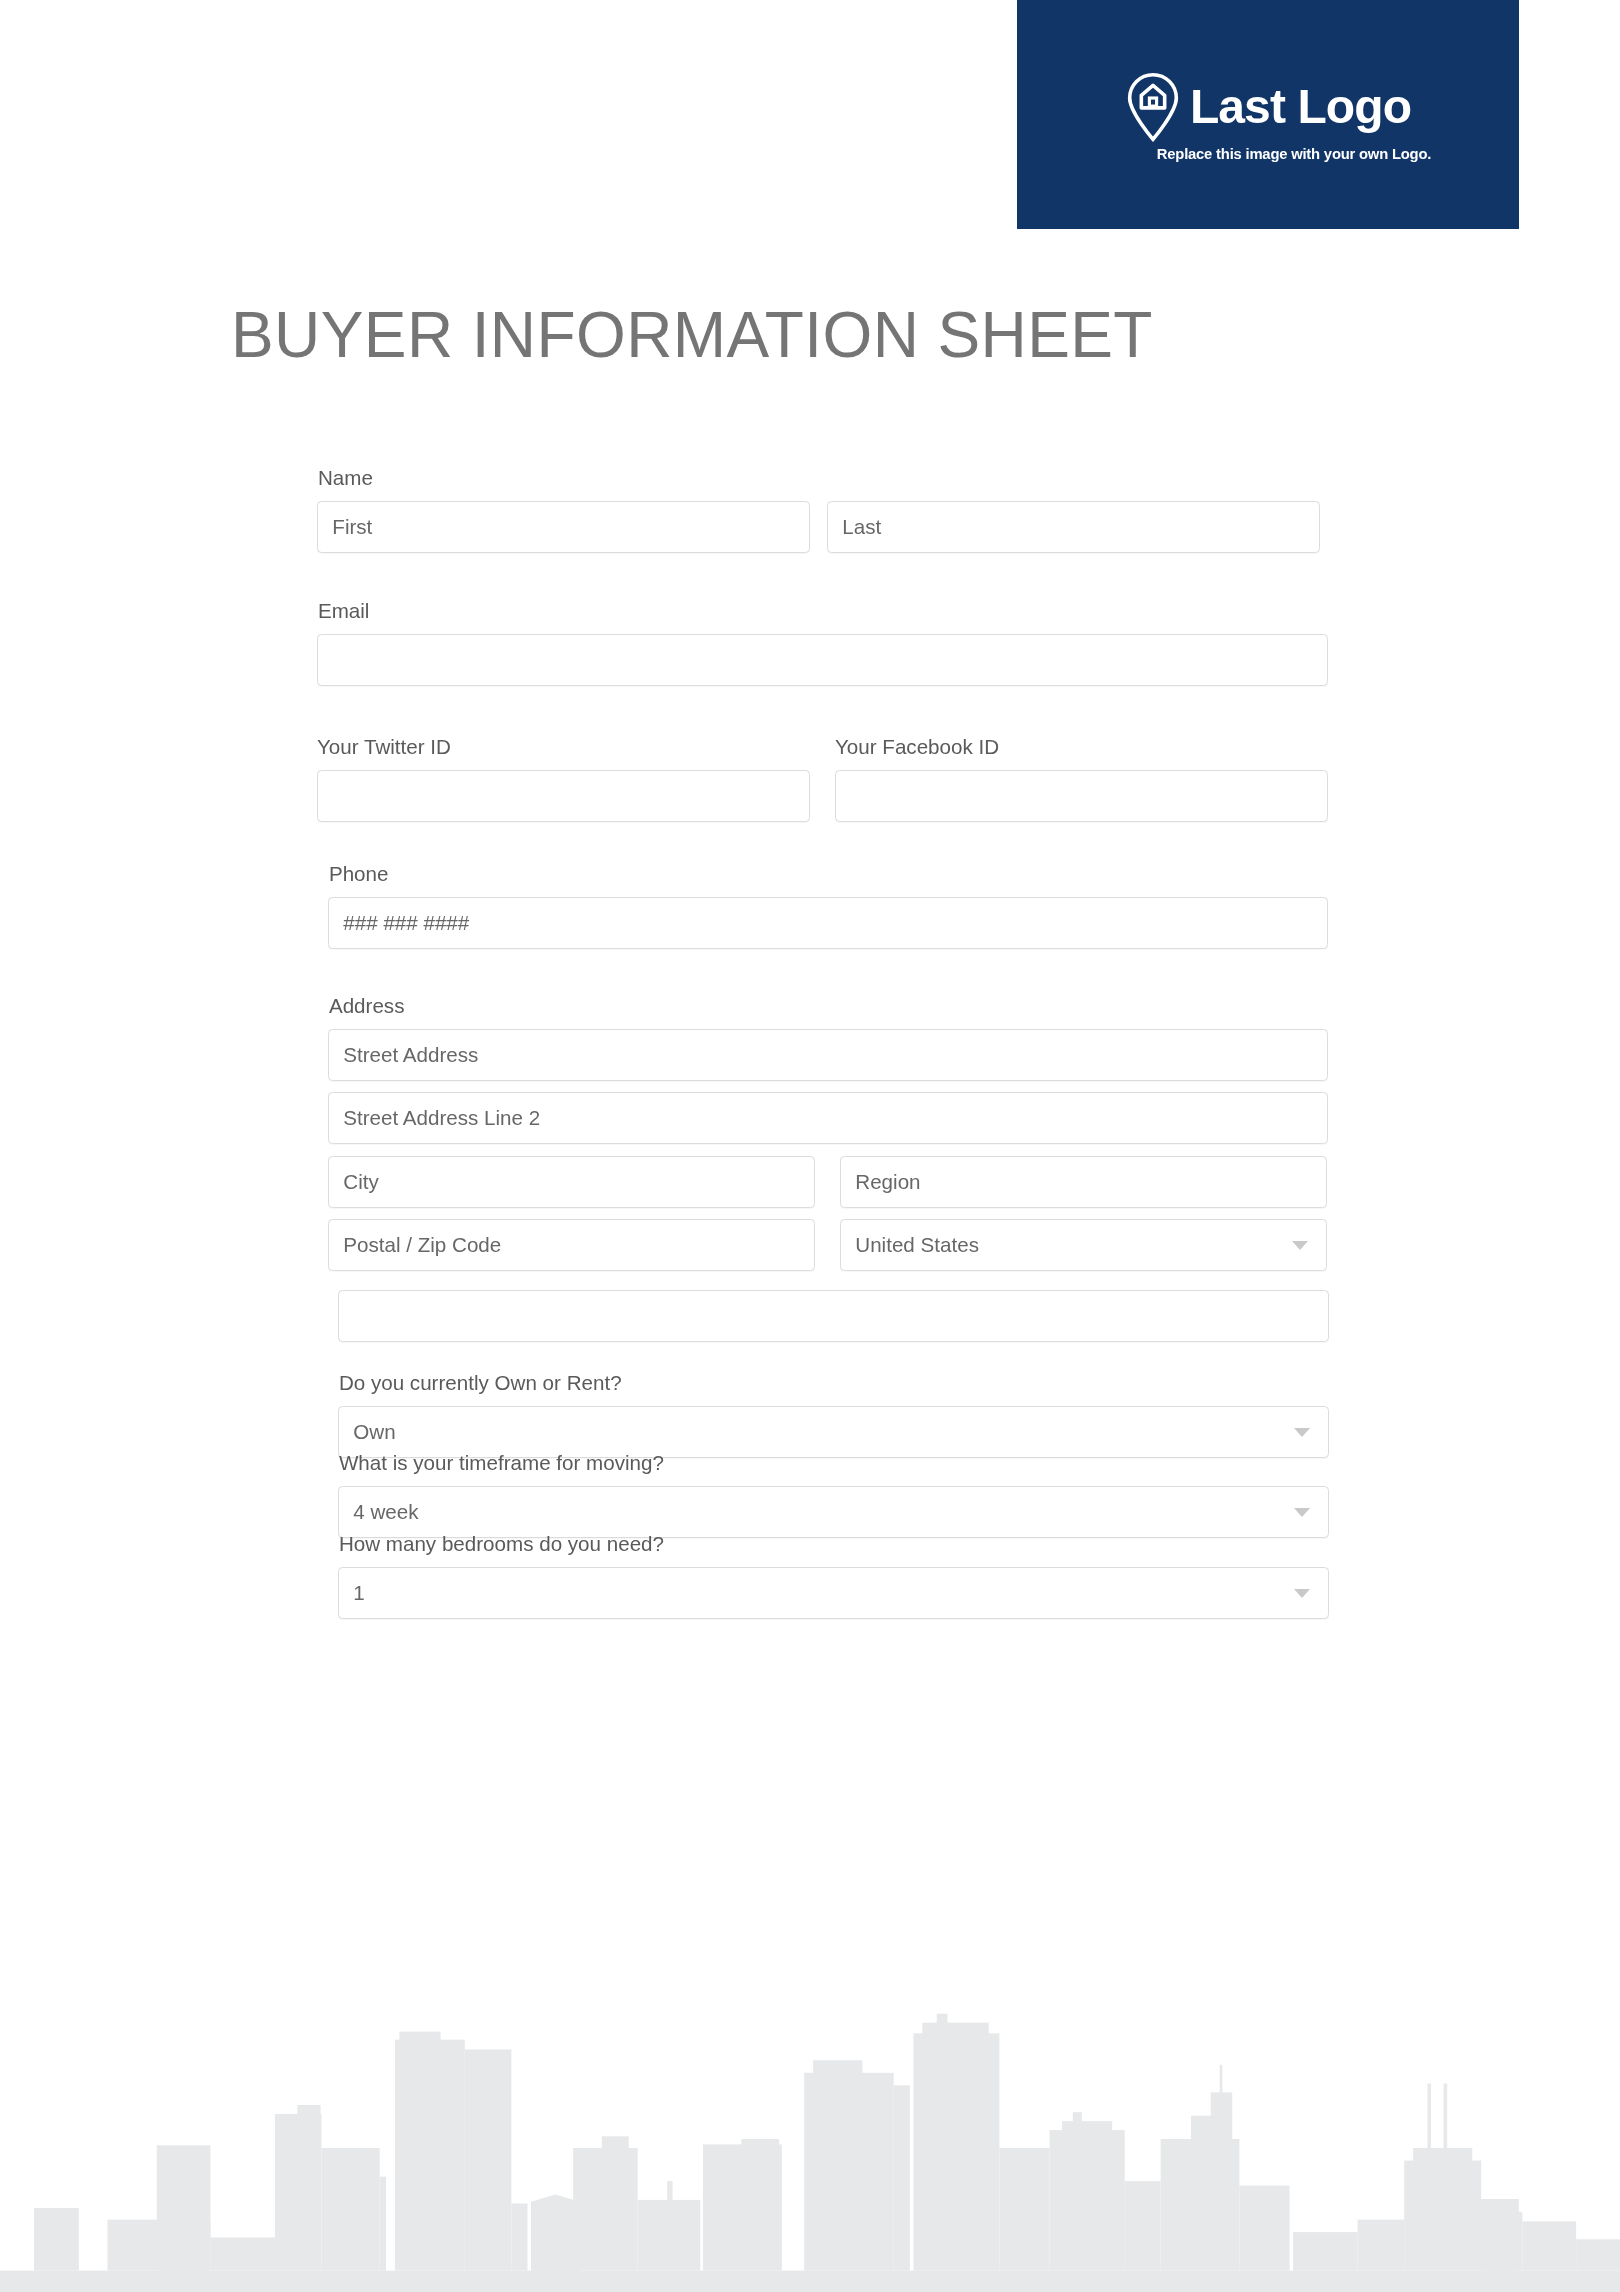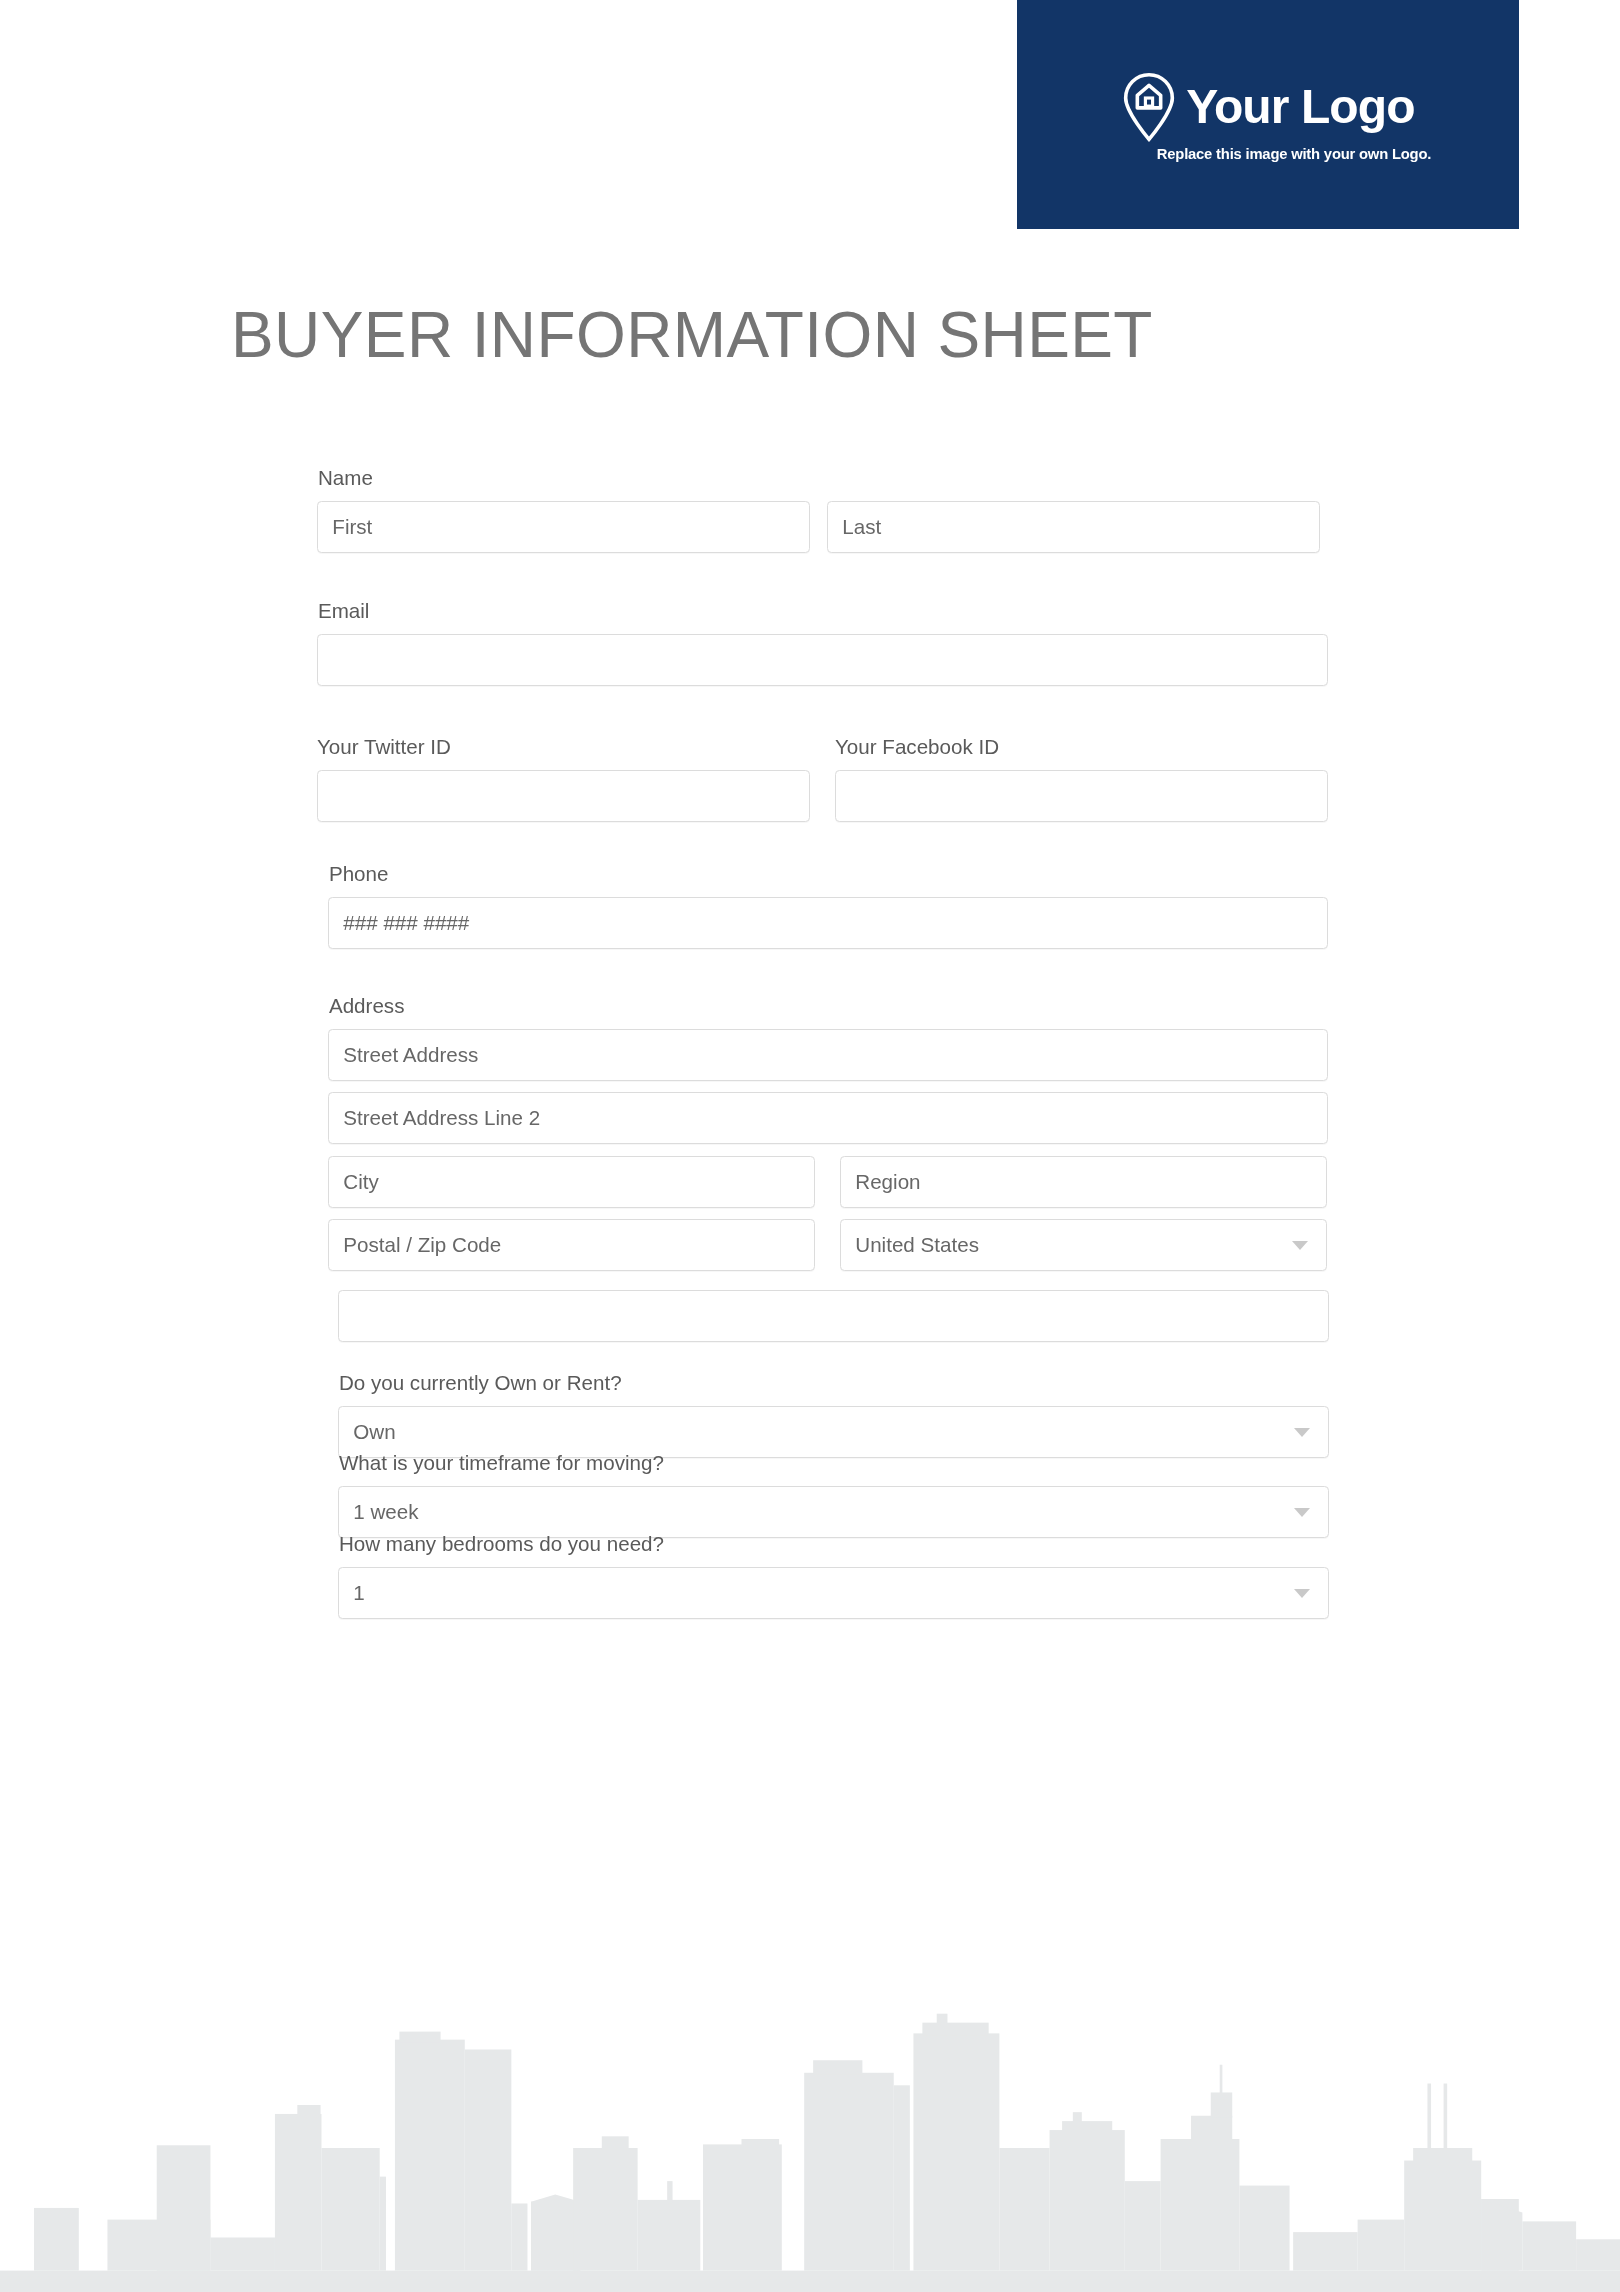--- a/index.html
+++ b/index.html
@@ -165,21 +165,21 @@
 
 <div class="page">
 
   <div class="logo-block">
     <div class="logo-row">
       <svg class="logo-pin" viewBox="0 0 62 78">
         <path d="M31 3 C16.6 3 5 14.6 5 29 C5 45 31 75 31 75 C31 75 57 45 57 29 C57 14.6 45.4 3 31 3 Z" fill="none" stroke="#ffffff" stroke-width="4"></path>
         <path d="M31 15 L44 26 L44 40 L18 40 L18 26 Z" fill="none" stroke="#ffffff" stroke-width="4" stroke-linejoin="round"></path>
         <rect x="27" y="29" width="8" height="9" fill="none" stroke="#ffffff" stroke-width="3.5"></rect>
       </svg>
-      <div class="logo-word">Your Logo</div>
+      <div class="logo-word">Last Logo</div>
     </div>
     <div class="logo-sub">Replace this image with your own Logo.</div>
   </div>
 
   <div class="sheet-title">BUYER INFORMATION SHEET</div>
 
   <div class="form-area">
 
     <div class="g-name">
       <div class="field-label">Name</div>
@@ -259,21 +259,21 @@
       <div class="field-label">Do you currently Own or Rent?</div>
       <div class="input-box select">
         <span>Own</span>
         <span class="caret"></span>
       </div>
     </div>
 
     <div class="q q3">
       <div class="field-label">What is your timeframe for moving?</div>
       <div class="input-box select">
-        <span>1 week</span>
+        <span>4 week</span>
         <span class="caret"></span>
       </div>
     </div>
 
     <div class="q q4">
       <div class="field-label">How many bedrooms do you need?</div>
       <div class="input-box select">
         <span>1</span>
         <span class="caret"></span>
       </div>

